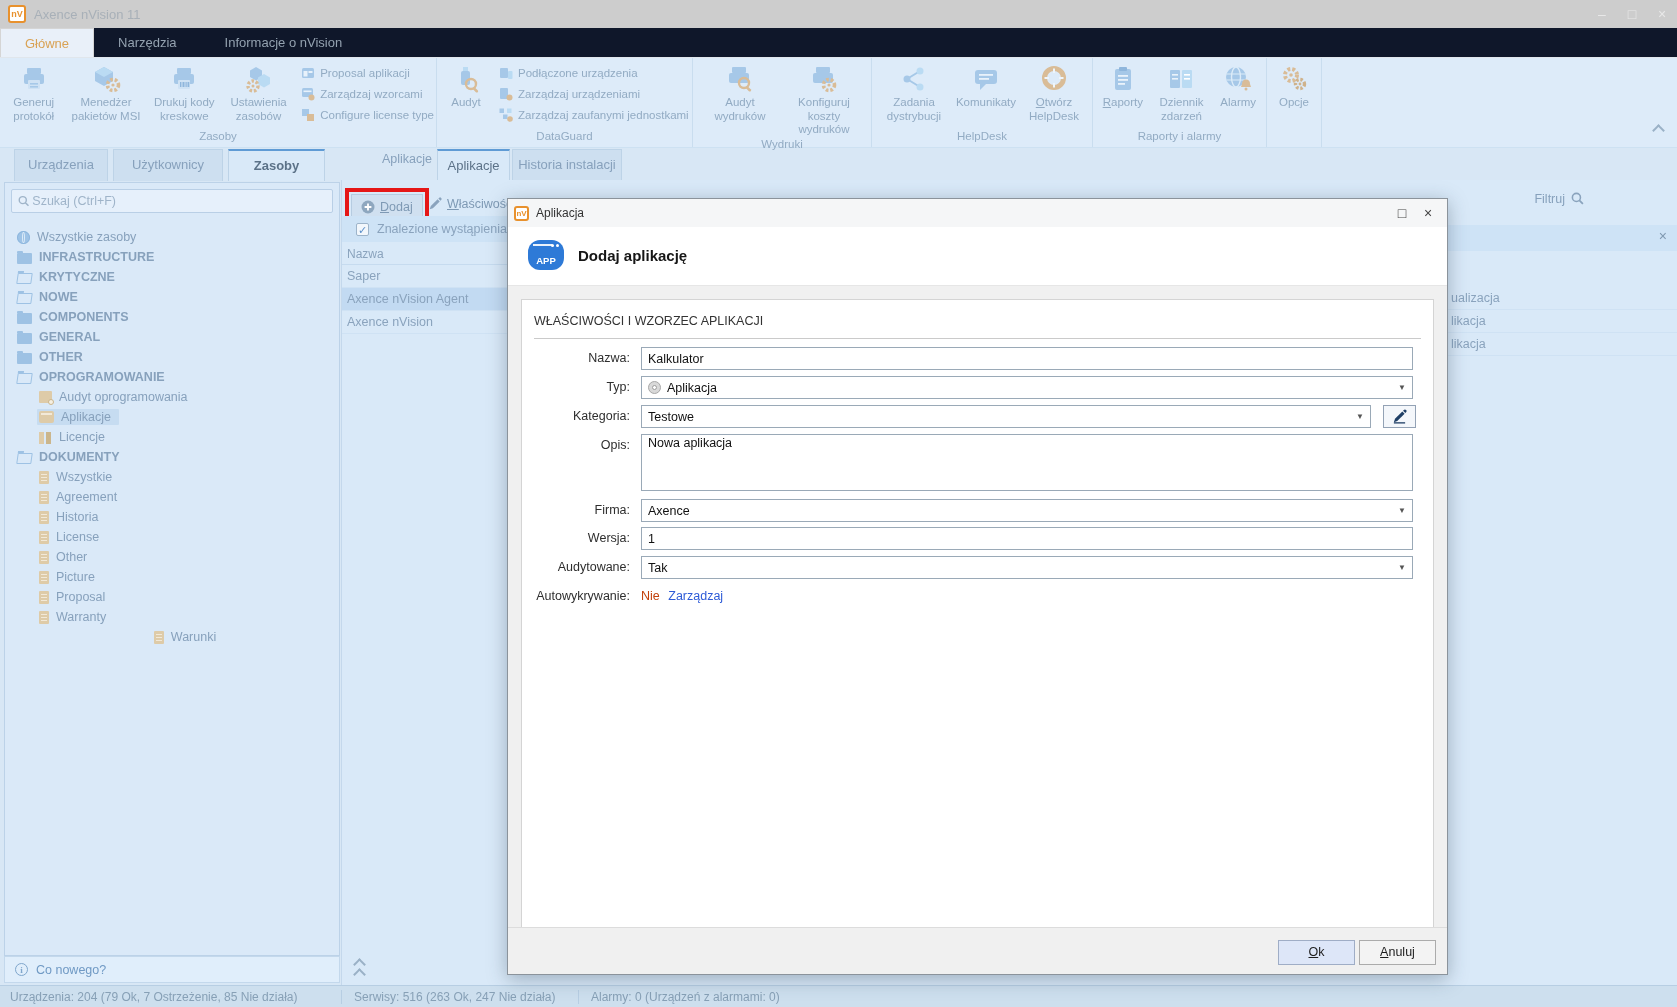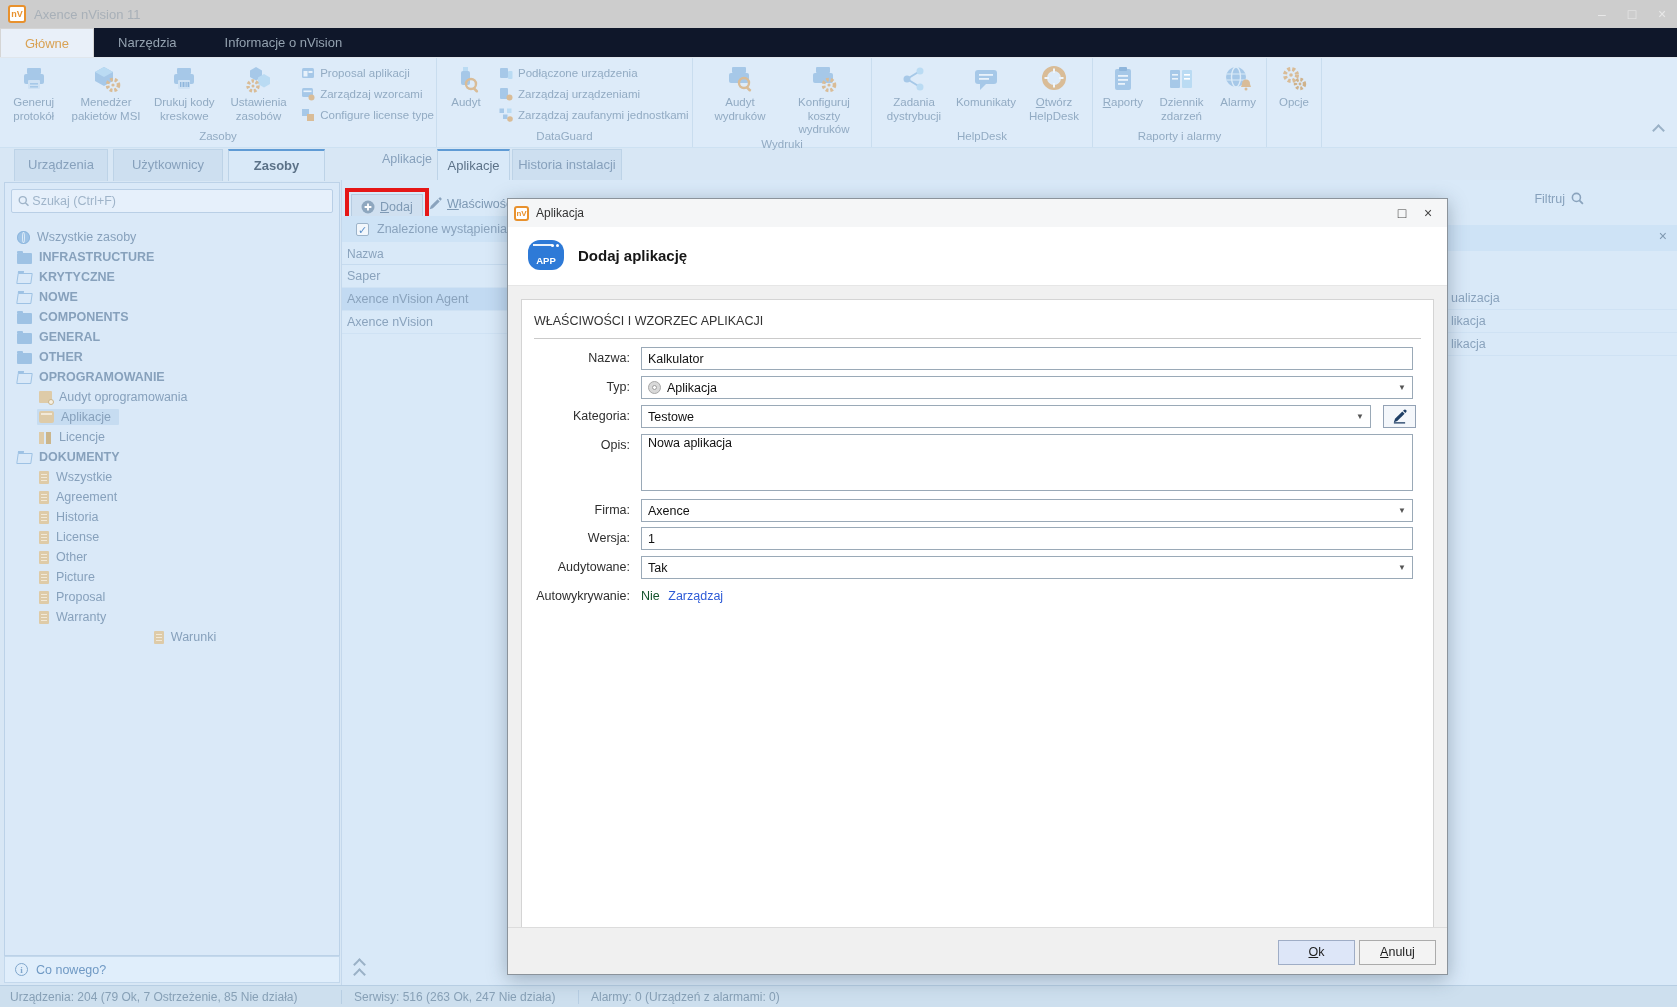--- a/index.html
+++ b/index.html
@@ -124,21 +124,21 @@
   .fctl{position:absolute;left:119px;top:0;height:23px;border:1px solid #9aa9b7;background:#fff;box-sizing:border-box;
         font-size:12.5px;color:#111;}
   input.fctl,textarea.fctl{padding:1px 6px;outline:none;font-family:"Liberation Sans",sans-serif;}
   .fakesel{display:flex;align-items:center;padding:0 6px;gap:6px;position:absolute;}
   .fakesel .arrow{margin-left:auto;font-size:8px;color:#555;}
   .disc{width:13px;height:13px;border-radius:50%;background:#d9d9d9;border:1px solid #a8a8a8;position:relative;box-sizing:border-box;}
   .disc::after{content:"";position:absolute;inset:3px;border-radius:50%;background:#fff;border:1px solid #9e9e9e;box-sizing:border-box;}
   .editbtn{position:absolute;left:861px;top:0;width:33px;height:23px;background:#f4f7fb;border:1px solid #93a2b5;
            display:flex;align-items:center;justify-content:center;box-sizing:border-box;}
   .autodetect{position:absolute;left:119px;top:0;font-size:12.5px;line-height:16px;}
-  .autodetect .no{color:#14532d;}
+  .autodetect .no{color:#c2410c;}
   .autodetect .manage{color:#2e5bd7;margin-left:5px;}
   .dlg-footer{position:absolute;left:0;right:0;bottom:0;height:47px;background:#f0f0f0;border-top:1px solid #dcdcdc;box-sizing:border-box;}
   .dbtn{position:absolute;top:12px;width:77px;height:25px;font-size:12.5px;color:#1d1d1d;text-align:center;
         line-height:23px;box-sizing:border-box;}
   .dbtn.ok{right:92px;background:#dde6f8;border:1px solid #9fadc6;}
   .dbtn.cancel{right:11px;background:#f3f3f3;border:1px solid #ababab;}
   
   .statusbar{position:absolute;left:0;bottom:0;width:100%;height:22px;background:#cddfee;border-top:1px solid #b7cee3;
              display:flex;align-items:center;font-size:12px;color:#87a0b6;box-sizing:border-box;}
   .statusbar .seg1{padding-left:10px;width:331px;}

